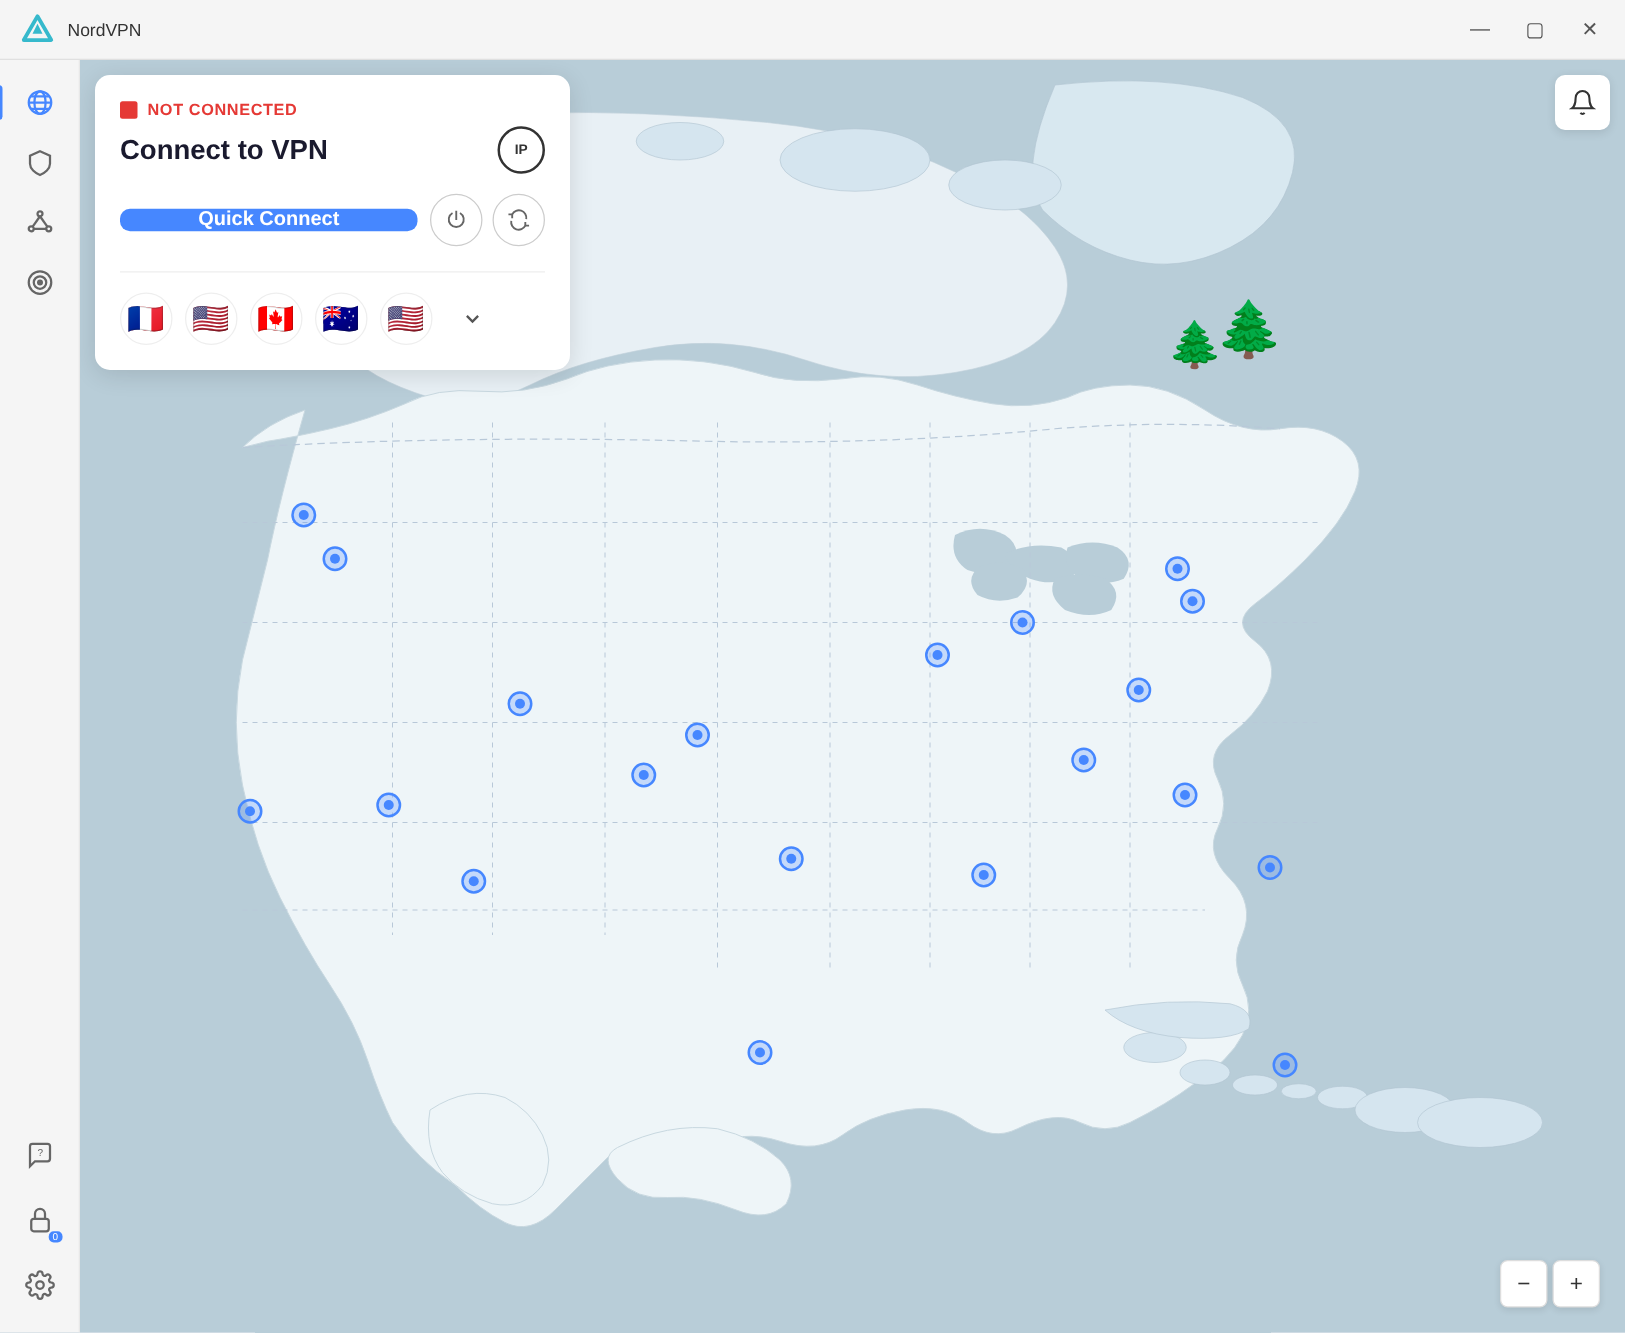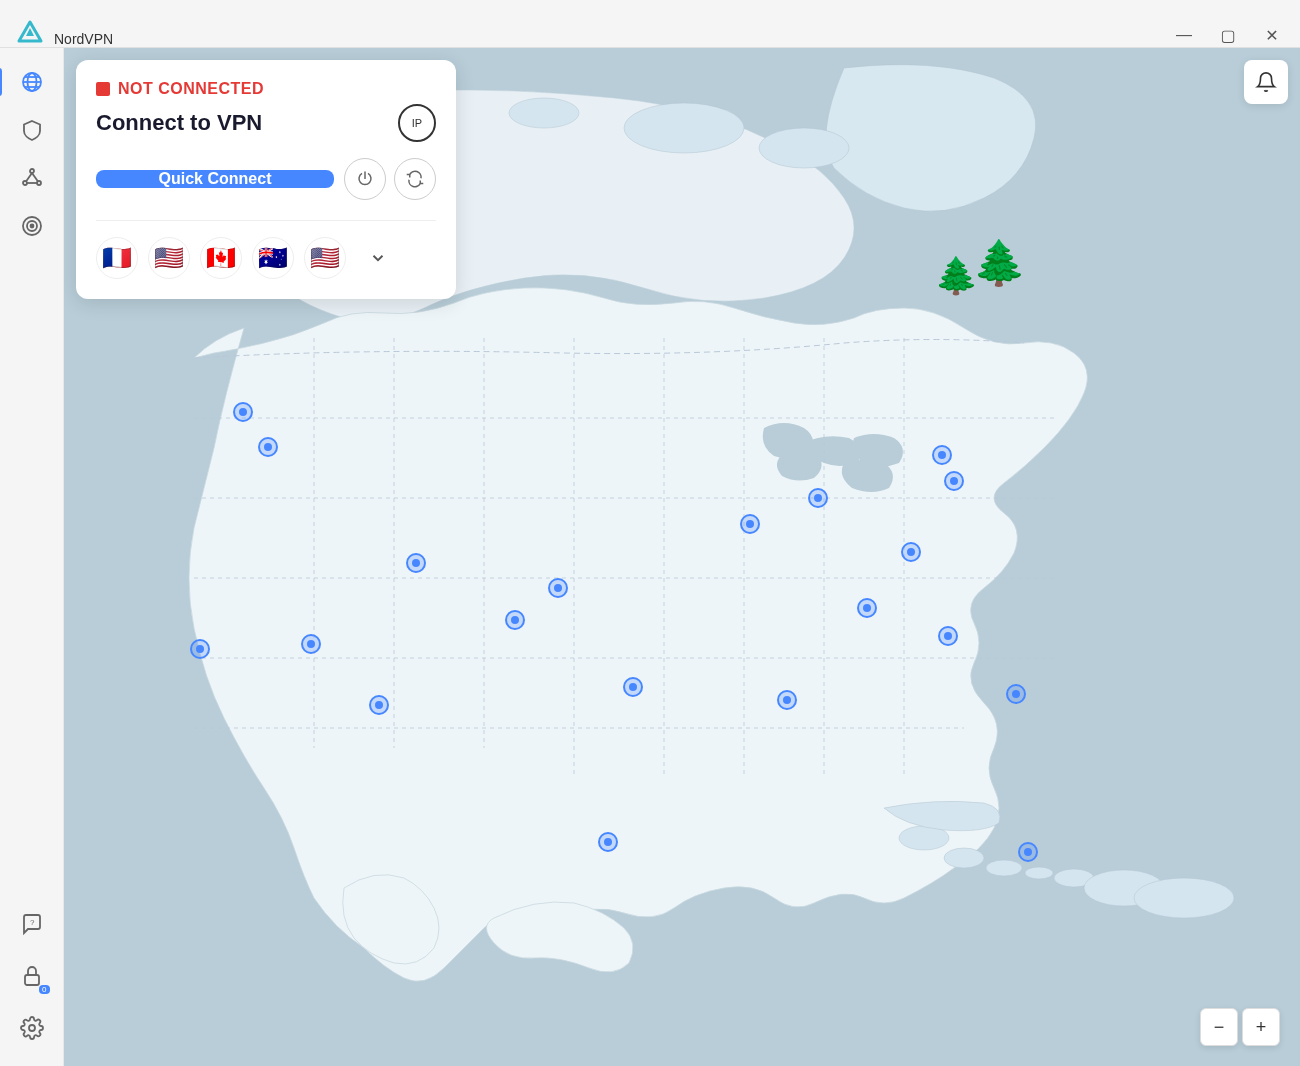--- a/index.html
+++ b/index.html
@@ -10,21 +10,21 @@
       background: #f0f0f0;
       overflow: hidden;
       position: relative;
     }
 
     
     .title-bar {
       height: 48px;
       background: #f5f5f5;
       display: flex;
-      align-items: flex-end;
+      align-items: center;
       padding: 0 16px;
       border-bottom: 1px solid #e0e0e0;
       position: relative;
       z-index: 100;
     }
     .title-bar-logo {
       width: 28px;
       height: 28px;
       margin-right: 10px;
     }
@@ -140,21 +140,21 @@
       margin-bottom: 6px;
     }
     .status-icon {
       width: 14px;
       height: 14px;
       background: #e53935;
       border-radius: 2px;
       margin-right: 8px;
     }
     .status-text {
-      font-size: 16px;
+      font-size: 13px;
       font-weight: 700;
       color: #e53935;
       letter-spacing: 0.5px;
       text-align: center;
     }
 
     .connect-row {
       display: flex;
       align-items: center;
       justify-content: space-between;
@@ -168,21 +168,21 @@
     }
     .ip-badge {
       width: 38px;
       height: 38px;
       border-radius: 50%;
       border: 2px solid #333;
       display: flex;
       align-items: center;
       justify-content: center;
       font-size: 11px;
-      font-weight: 400;
+      font-weight: 700;
       color: #333;
       cursor: pointer;
     }
 
     .quick-connect-btn {
       background: #4687ff;
       color: white;
       border: none;
       border-radius: 8px;
       font-size: 16px;

